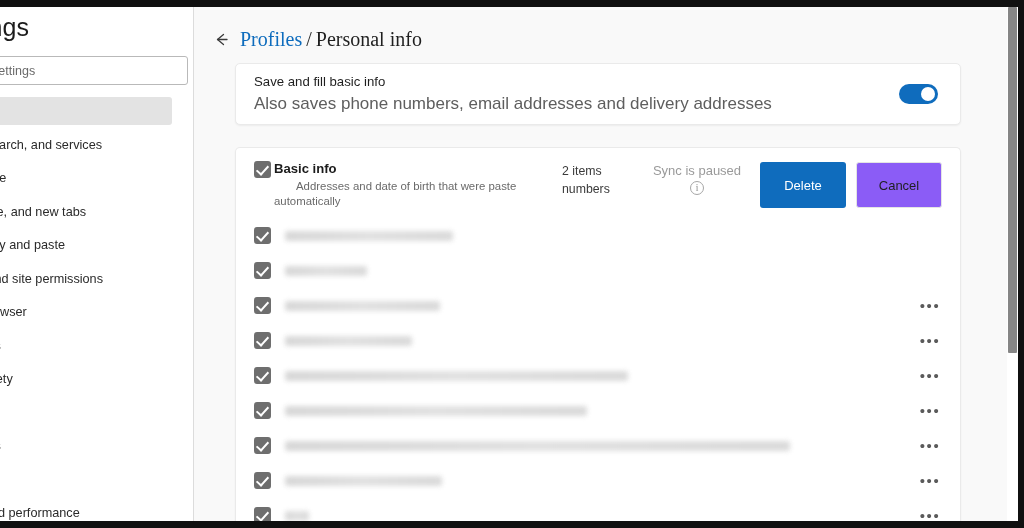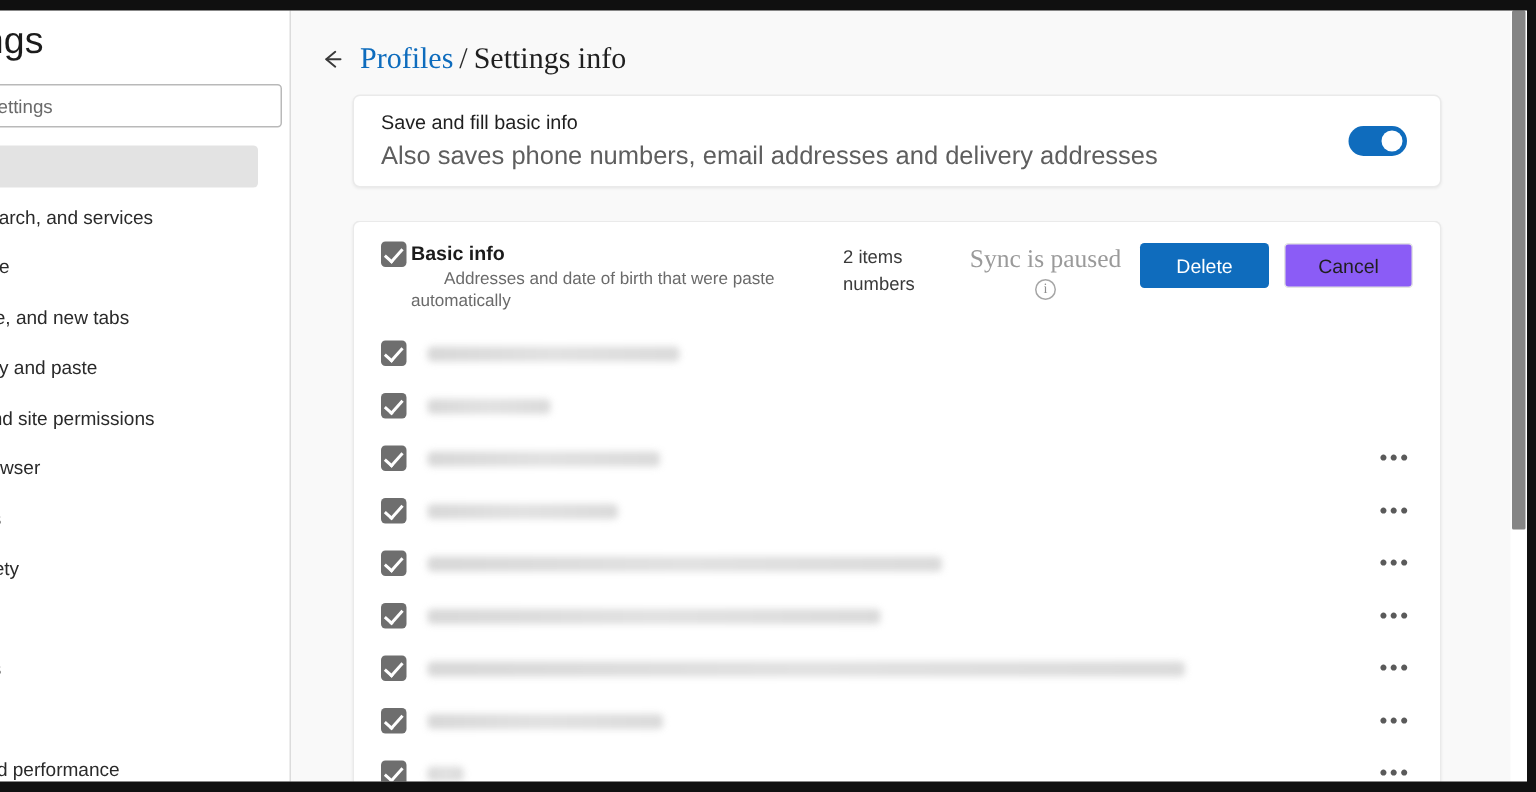--- a/index.html
+++ b/index.html
@@ -191,36 +191,36 @@
     padding-top: 2px;
   }
 
   .hdr-sync {
     flex: 1;
     display: flex;
     flex-direction: column;
     align-items: center;
     padding-top: 2px;
   }
-  .sync-text { font-size: 17px; color: #9a9a9a; white-space: nowrap; font-family: Liberation Serif, serif; }
+  .sync-text { font-size: 13px; color: #9a9a9a; white-space: nowrap; }
   .info-icon {
     margin-top: 3px;
     width: 14px; height: 14px;
     border: 1px solid #a6a6a6;
     border-radius: 50%;
     color: #8d8d8d;
     font-size: 9.5px;
     line-height: 12px;
     text-align: center;
     font-family: "Liberation Serif", serif;
   }
 
   .hdr-actions { display: flex; gap: 10px; flex: none; padding-top: 1px; }
   .btn {
-    height: 30px;
+    height: 46px;
     min-width: 86px;
     border: none;
     border-radius: 3px;
     font-size: 13px;
     font-family: "Liberation Sans", sans-serif;
     cursor: pointer;
     padding: 0 12px;
   }
   .btn-primary { background: #0f6cbd; color: #ffffff; }
   .btn-secondary { background: #8b5cf6; color: #1f1f1f; border: 1px solid #e4e4e4; }
@@ -346,21 +346,21 @@
     <div class="breadcrumb">
       <div class="back-arrow">
         <svg width="19" height="19" viewBox="0 0 19 19" fill="none">
           <path d="M11.5 4.5L5.5 9.5L11.5 14.5" stroke="#3a3a3a" stroke-width="1.3" stroke-linecap="round" stroke-linejoin="round"></path>
           <path d="M5.6 9.5H15" stroke="#3a3a3a" stroke-width="1.3" stroke-linecap="round"></path>
         </svg>
       </div>
       <div class="crumb-text">
         <span class="crumb-link">Profiles</span>
         <span class="crumb-sep">/</span>
-        <span class="crumb-current">Settings info</span>
+        <span class="crumb-current">Personal info</span>
       </div>
     </div>
 
     <div class="card save-card">
       <div class="save-text">
         <div class="save-title">Save and fill basic info</div>
         <div class="save-sub">Also saves phone numbers, email addresses and delivery addresses</div>
       </div>
       <div class="toggle">
         <div class="knob"></div>

